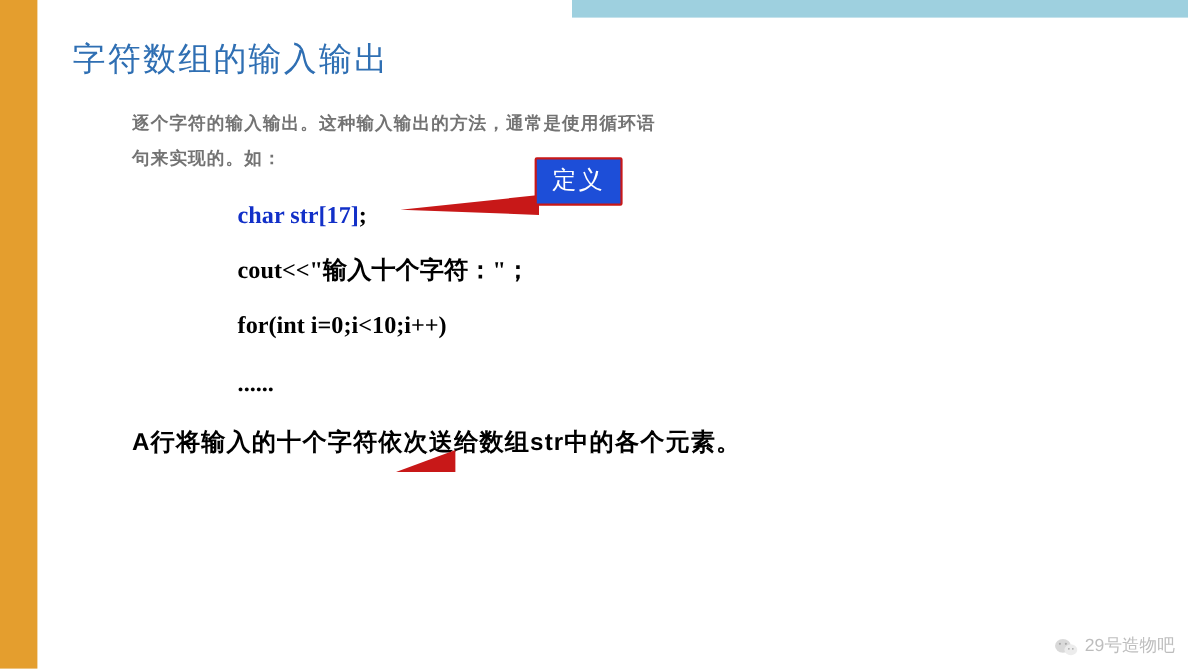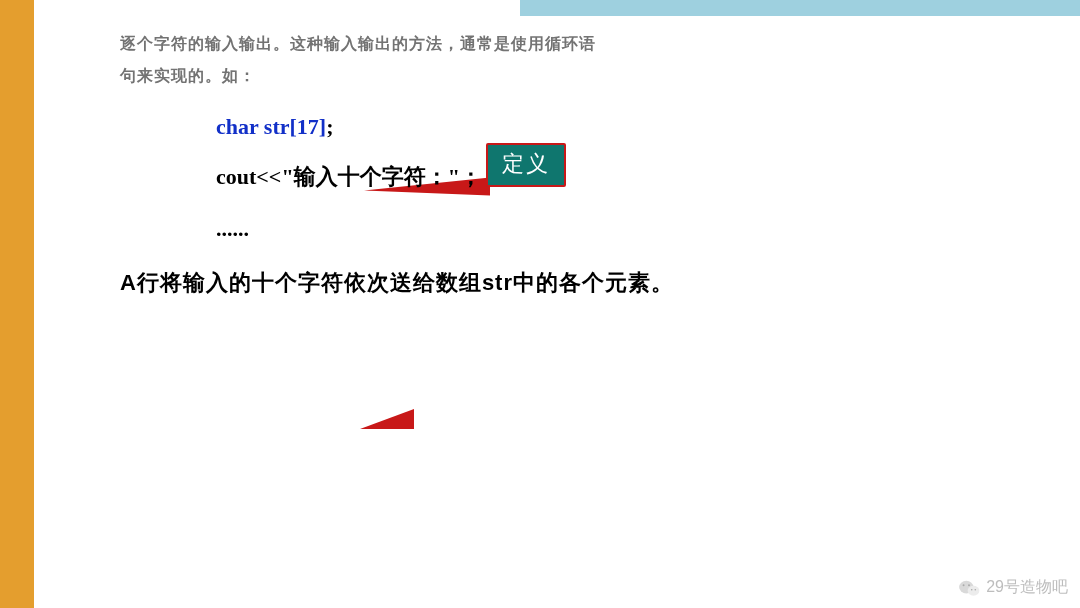--- a/index.html
+++ b/index.html
@@ -8,21 +8,21 @@
   .leftbar { position: absolute; left: 0; top: 0; width: 34px; height: 608px; background: #e49e2e; }
   .topright { position: absolute; right: 0; top: 0; width: 560px; height: 16px; background: #9ed0df; }
   .content { position: absolute; left: 34px; top: 0; right: 0; bottom: 0; padding: 28px 32px 0 32px; }
   .title { color: #2f6fb3; font-size: 30px; font-weight: 400; letter-spacing: 2px; margin-bottom: 22px; margin-top:6px;}
   .body-text { color: #737373; font-size: 16px; font-weight: bold; line-height: 2.0; letter-spacing: 1px; padding-left: 54px; }
   .code-area { position: relative; padding-left: 150px; margin-top: 24px; font-size: 22px; font-weight: bold; line-height: 1.0; font-family: "Times New Roman", serif; }
   .code-line { margin-bottom: 28px; }
   .kw { color: #1230c8; }
   .nm { color: #000; }
   .big-gap { display: inline-block; width: 150px; }
-  .callout { position: absolute; background: #0f766e; border: 2px solid #c81818; color: #fff; font-size: 22px; font-weight: 400; padding: 4px 14px 6px 14px; border-radius: 2px; font-family: "Microsoft YaHei", sans-serif; letter-spacing:2px;}
+  .callout { position: absolute; background: #1d4ed8; border: 2px solid #c81818; color: #fff; font-size: 22px; font-weight: 400; padding: 4px 14px 6px 14px; border-radius: 2px; font-family: "Microsoft YaHei", sans-serif; letter-spacing:2px;}
   .callout.def { left: 452px; top: 143px; }
   .callout.assign { left: 373px; top: 426px; }
   .dots { font-family: "Times New Roman", serif; font-weight: bold; font-size: 22px; padding-left: 150px; margin-top: 2px;}
   .bottom-text { color:#000; font-size: 22px; font-weight: bold; padding-left: 54px; margin-top: 26px; letter-spacing:1px;}
   .water-wrap { position: absolute; right: 12px; bottom: 10px; display: flex; align-items: center; opacity: 0.55; color: #888; font-size: 16px; }
   .water-wrap .w-icon { width: 22px; height: 18px; margin-right: 6px; position: relative; }
   .water-wrap .w-icon svg { width: 100%; height: 100%; }
 
   
   .tri-def { position:absolute; left:330px; top:184px; width:0; height:0;
@@ -39,35 +39,39 @@
   }
 </style>
 </head>
 <body>
 
 <div class="page">
   <div class="leftbar"></div>
   <div class="topright"></div>
 
   <div class="content">
+    <div class="title">字符数组的输入输出</div>
 
     <div class="body-text">逐个字符的输入输出。这种输入输出的方法，通常是使用循环语</div>
     <div class="body-text">句来实现的。如：</div>
 
     <div class="tri-def"></div>
     <div class="tri-assign"></div>
 
     <div class="callout def">定义</div>
 
     <div class="code-area">
       <div class="code-line">
         <span class="kw">char  str[17]</span><span class="nm">;</span>
       </div>
       <div class="code-line">
         <span class="nm">cout&lt;&lt;</span><span class="nm">"</span><span class="nm" style="font-family:'Microsoft YaHei';">输入十个字符：</span><span class="nm">"</span><span class="nm" style="font-family:'Microsoft YaHei';">；</span>
+      </div>
+      <div class="code-line">
+        <span class="nm">for(int i=0;i&lt;10;i++)</span>
       </div>
     </div>
 
     <div class="dots">......</div>
 
     <div class="bottom-text">A行将输入的十个字符依次送给数组str中的各个元素。</div>
   </div>
 
   <div class="water-wrap">
     <span class="w-icon">

